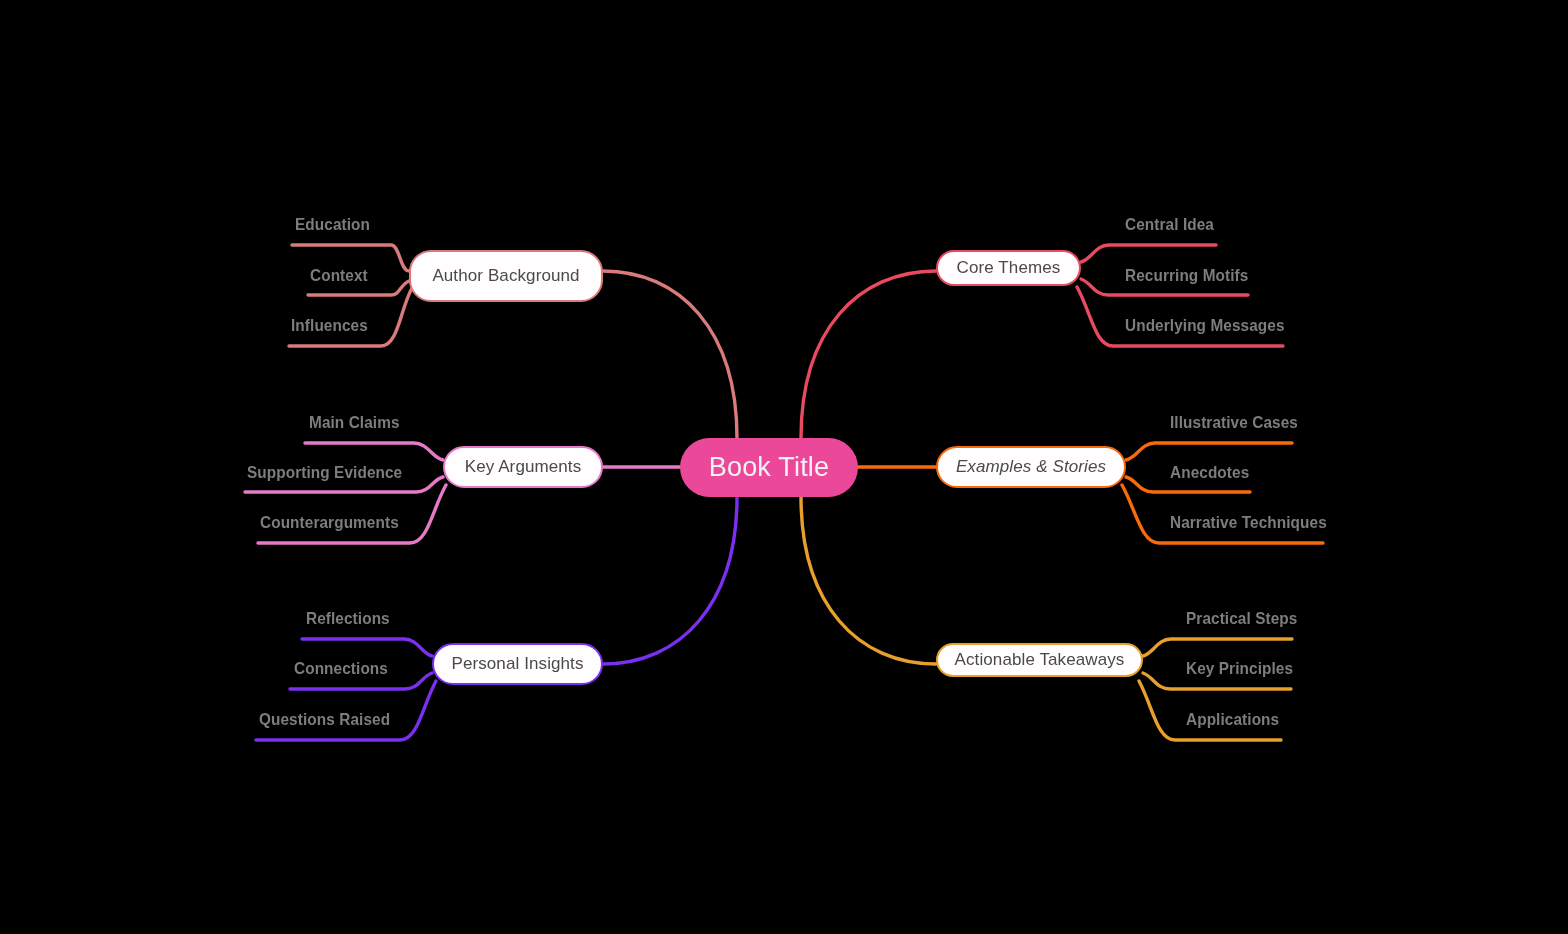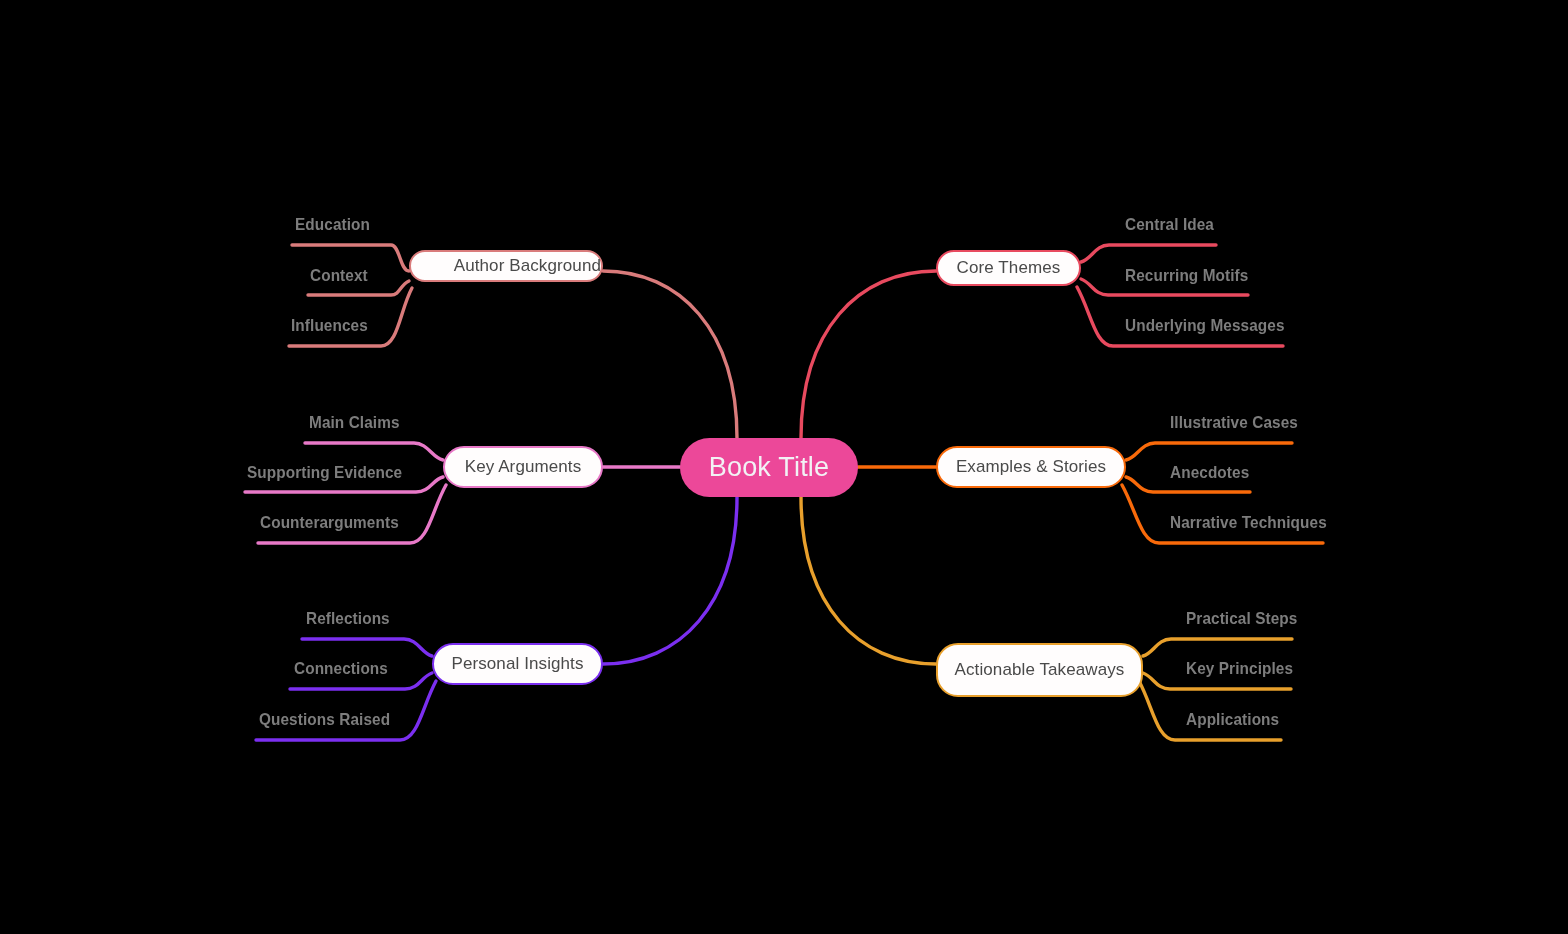--- a/index.html
+++ b/index.html
@@ -128,41 +128,41 @@
       <path d="M 1143,656 C 1154,653 1157,639 1171,639 L 1292,639" fill="none" stroke="#e8a02c" stroke-width="3.4" stroke-linecap="round"></path>
       <path d="M 1143,673 C 1154,677 1156,689 1170,689 L 1291,689" fill="none" stroke="#e8a02c" stroke-width="3.4" stroke-linecap="round"></path>
       <path d="M 1139,681 C 1153,707 1157,740 1175,740 L 1281,740" fill="none" stroke="#e8a02c" stroke-width="3.4" stroke-linecap="round"></path>
     </g>
   </svg>
 
   <div class="root-node" style="left:680px; top:438px; width:178px; height:59px;">
     <span class="root-label">Book Title</span>
   </div>
 
-  <div class="branch-node" style="left:409px; top:250px; width:194px; height:32px; border-color:#d97b7b;justify-content:flex-end;">
+  <div class="branch-node" style="left:409px; top:250px; width:194px; height:52px; border-color:#d97b7b;">
     <span class="branch-label">Author Background</span>
   </div>
 
   <div class="branch-node" style="left:443px; top:446px; width:160px; height:42px; border-color:#e879c8;">
     <span class="branch-label">Key Arguments</span>
   </div>
 
   <div class="branch-node" style="left:432px; top:643px; width:171px; height:42px; border-color:#7b2ff0;">
     <span class="branch-label">Personal Insights</span>
   </div>
 
   <div class="branch-node" style="left:936px; top:250px; width:145px; height:36px; border-color:#e84a5f;">
     <span class="branch-label">Core Themes</span>
   </div>
 
-  <div class="branch-node" style="left:936px; top:446px; width:190px; height:42px; border-color:#f96a0a;">
+  <div class="branch-node" style="left:936px; top:446px; width:190px; height:42px; border-color:#f96a0a;font-style:italic;">
     <span class="branch-label">Examples &amp; Stories</span>
   </div>
 
-  <div class="branch-node" style="left:936px; top:643px; width:207px; height:54px; border-color:#e8a02c;">
+  <div class="branch-node" style="left:936px; top:643px; width:207px; height:34px; border-color:#e8a02c;">
     <span class="branch-label">Actionable Takeaways</span>
   </div>
 
   <div class="leaf-label r-align" style="left:295px; top:215px;">Education</div>
   <div class="leaf-label r-align" style="left:310px; top:266px;">Context</div>
   <div class="leaf-label r-align" style="left:291px; top:316px;">Influences</div>
 
   <div class="leaf-label r-align" style="left:309px; top:413px;">Main Claims</div>
   <div class="leaf-label r-align" style="left:247px; top:463px;">Supporting Evidence</div>
   <div class="leaf-label r-align" style="left:260px; top:513px;">Counterarguments</div>

